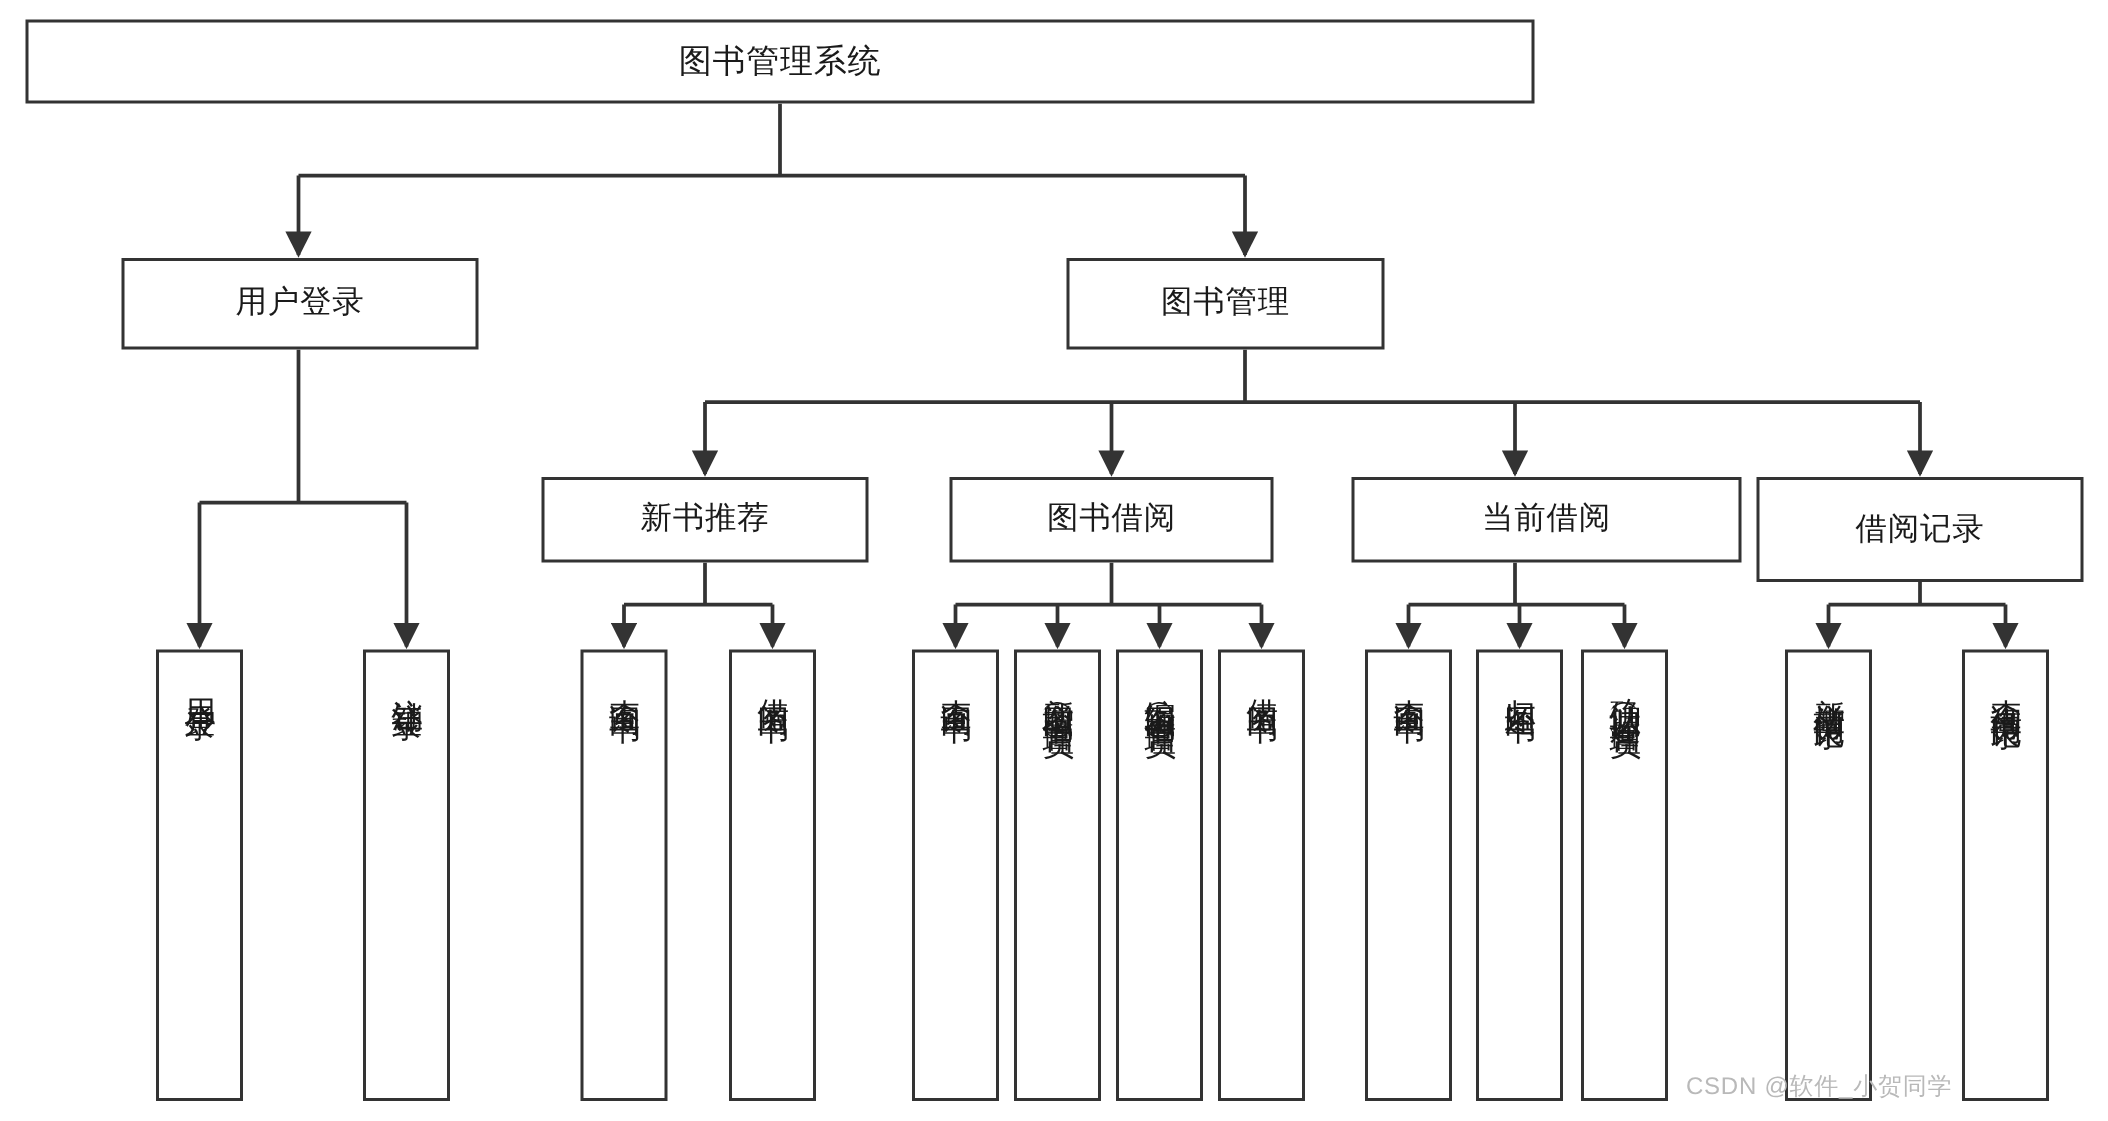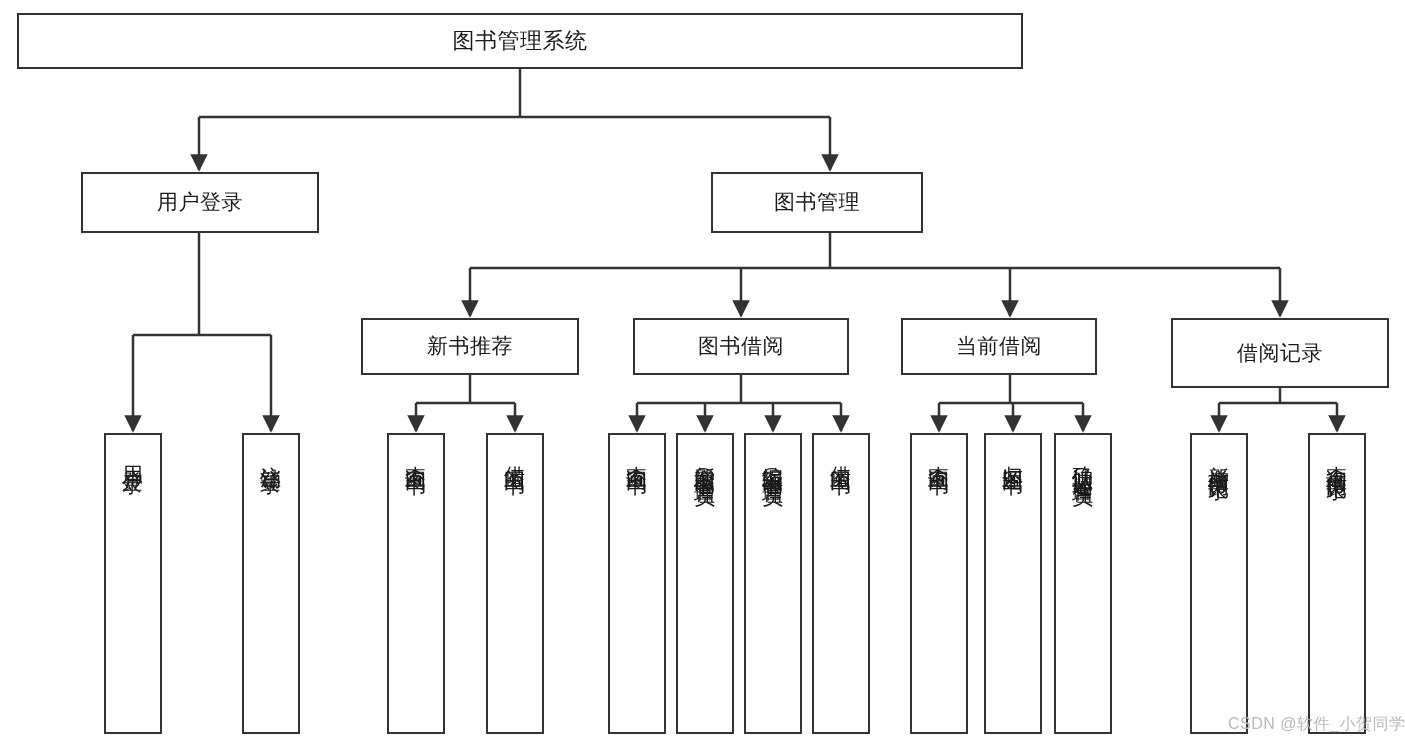--- a/index.html
+++ b/index.html
@@ -127,21 +127,21 @@
   <div class="node horiz" id="n-l2-1" style="left: 711px; top: 172px; width: 212px; height: 61px;">
     <span class="label">图书管理</span>
   </div>
 
   <div class="node horiz" id="n-l3-0" style="left: 361px; top: 318px; width: 218px; height: 57px;">
     <span class="label">新书推荐</span>
   </div>
   <div class="node horiz" id="n-l3-1" style="left: 633px; top: 318px; width: 216px; height: 57px;">
     <span class="label">图书借阅</span>
   </div>
-  <div class="node horiz" id="n-l3-2" style="left: 901px; top: 318px; width: 196px; height: 57px;">
+  <div class="node horiz" id="n-l3-2" style="left: 901px; top: 318px; width: 260px; height: 57px;">
     <span class="label">当前借阅</span>
   </div>
   <div class="node horiz" id="n-l3-3" style="left: 1171px; top: 318px; width: 218px; height: 70px;">
     <span class="label">借阅记录</span>
   </div>
 
   <div class="node vert" id="n-lf-0" style="left: 104px; top: 433px; width: 58px; height: 301px;">
     <span class="label">用户登录</span>
   </div>
   <div class="node vert" id="n-lf-1" style="left: 242px; top: 433px; width: 58px; height: 301px;">
@@ -174,14 +174,14 @@
   <div class="node vert" id="n-lf-10" style="left: 1054px; top: 433px; width: 58px; height: 301px;">
     <span class="label">确认归还（管理员）</span>
   </div>
   <div class="node vert" id="n-lf-11" style="left: 1190px; top: 433px; width: 58px; height: 301px;">
     <span class="label">新增借阅记录</span>
   </div>
   <div class="node vert" id="n-lf-12" style="left: 1308px; top: 433px; width: 58px; height: 301px;">
     <span class="label">查询借阅记录</span>
   </div>
 
-  <div class="watermark" id="wm" style="left: 1228px; top: 714px;">CSDN @软件_小贺同学</div>
+  <div class="watermark" id="wm" style="left: 1124px; top: 714px;">CSDN @软件_小贺同学</div>
 </div>
 
 </body></html>

